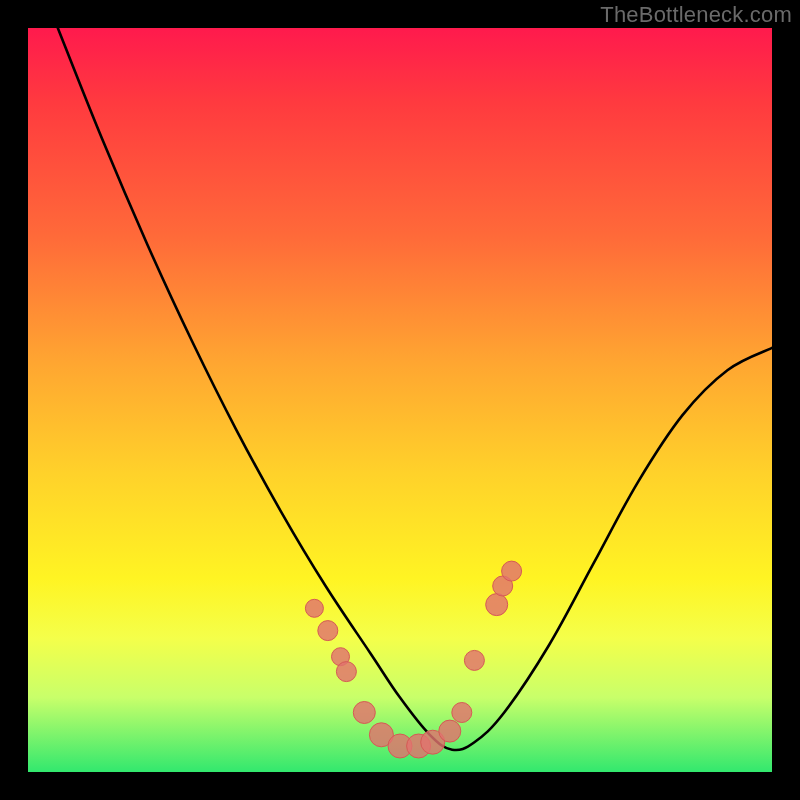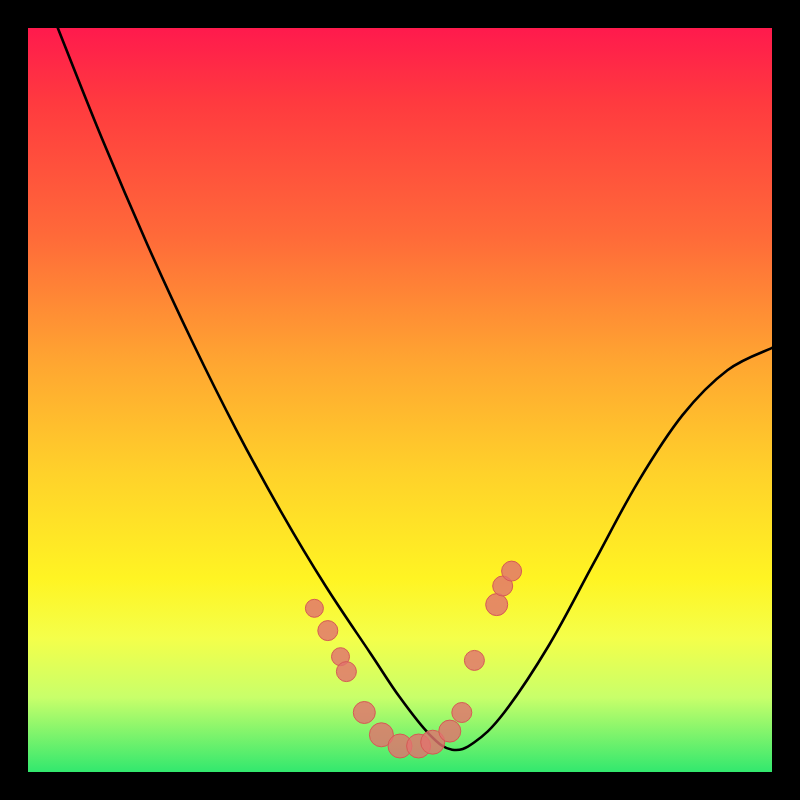--- a/index.html
+++ b/index.html
@@ -74,13 +74,14 @@
           <circle cx="404.7" cy="714.2" r="12" fill="#e0736e" fill-opacity="0.82" stroke="#d55a55" stroke-width="1"></circle>
           <circle cx="421.8" cy="703.1" r="11" fill="#e0736e" fill-opacity="0.82" stroke="#d55a55" stroke-width="1"></circle>
           <circle cx="433.8" cy="684.5" r="10" fill="#e0736e" fill-opacity="0.82" stroke="#d55a55" stroke-width="1"></circle>
           <circle cx="446.4" cy="632.4" r="10" fill="#e0736e" fill-opacity="0.82" stroke="#d55a55" stroke-width="1"></circle>
           <circle cx="468.7" cy="576.6" r="11" fill="#e0736e" fill-opacity="0.82" stroke="#d55a55" stroke-width="1"></circle>
           <circle cx="474.7" cy="558.0" r="10" fill="#e0736e" fill-opacity="0.82" stroke="#d55a55" stroke-width="1"></circle>
           <circle cx="483.6" cy="543.1" r="10" fill="#e0736e" fill-opacity="0.82" stroke="#d55a55" stroke-width="1"></circle>
         </g>
     </svg>
   </div>
+  <div class="watermark">TheBottleneck.com</div>
 </div>
 
 </body></html>

